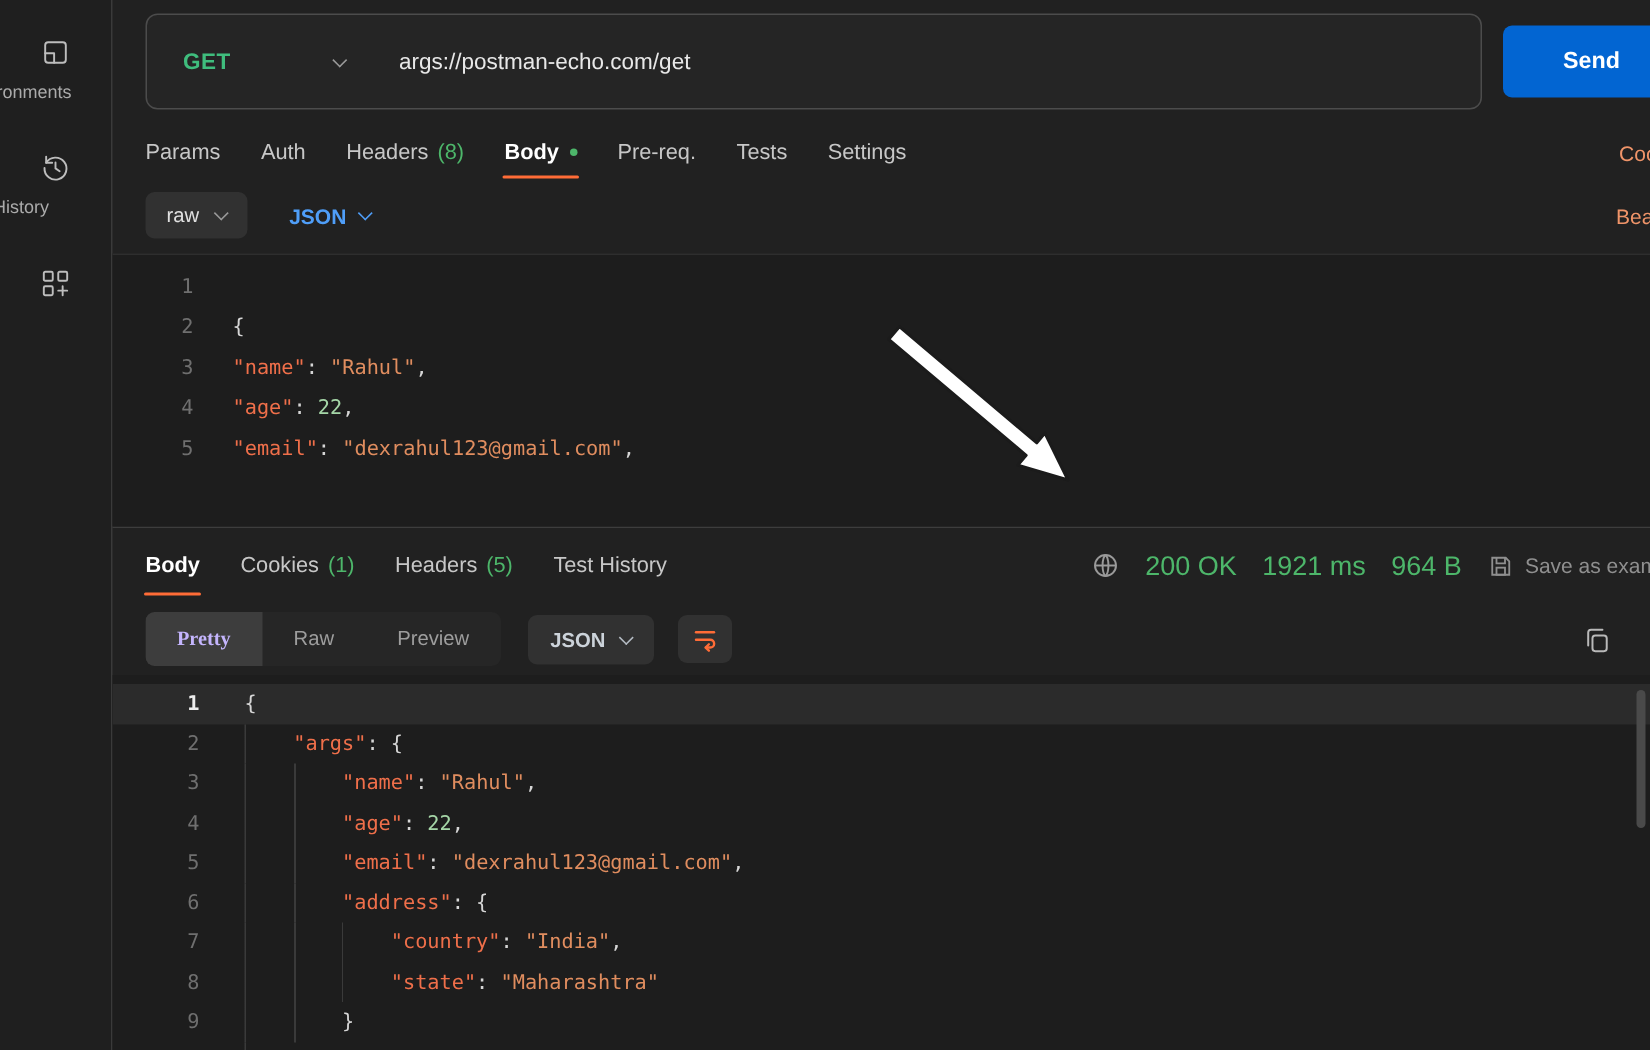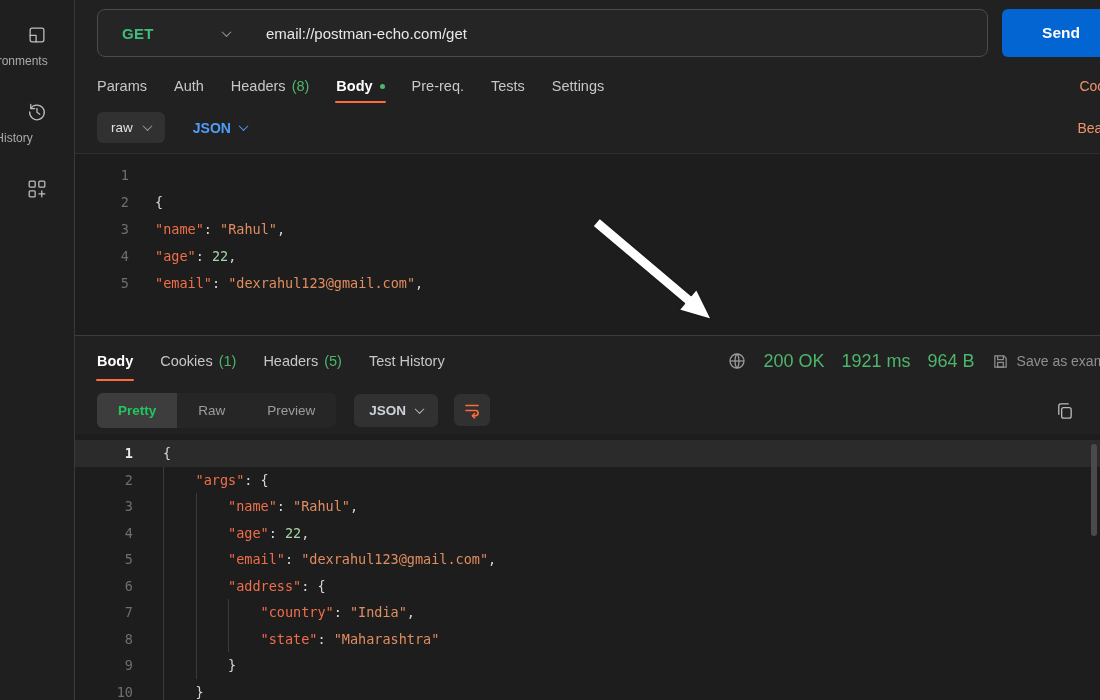--- a/index.html
+++ b/index.html
@@ -21,21 +21,21 @@
   .sb-item:nth-child(1) .sb-lbl{transform:translateX(-26px);}
   .sb-item:nth-child(2) .sb-lbl{transform:translateX(-23px);}
   .sb-item:nth-child(3) .sb-lbl{transform:translateX(-21px);}
   .sb-item:nth-child(4){margin-top:42px;}
 
   
   .main{flex:1;display:flex;flex-direction:column;min-width:0;}
 
   
   .req-bar{display:flex;align-items:center;padding:9px 0 7px 22px;gap:14px;}
-  .method-url{flex:1;display:flex;align-items:center;height:48px;border:1px solid #4c4c4c;border-radius:8px;background:#252525;min-width:0;}
+  .method-url{flex:1;display:flex;align-items:center;height:64px;border:1px solid #4c4c4c;border-radius:8px;background:#252525;min-width:0;}
   .method-select{display:flex;align-items:center;justify-content:space-between;width:152px;padding:0 20px 0 24px;height:100%;cursor:pointer;flex:0 0 auto;}
   .method{color:var(--method-green);font-weight:700;font-size:15px;letter-spacing:.3px;}
   .chev{display:inline-block;width:7px;height:7px;border-right:1.6px solid #9a9a9a;border-bottom:1.6px solid #9a9a9a;transform:rotate(45deg) translate(-1px,-1px);}
   .chev.blue{border-color:var(--link-blue);}
   .chev.lite{border-color:#b5bcc4;}
   .url-input{flex:1;font-size:15px;color:#e8e8e8;padding-left:16px;white-space:nowrap;overflow:hidden;}
   .send-btn{flex:0 0 auto;width:118px;height:48px;margin-right:-20px;background:var(--send-blue);color:#fff;
             font-family:inherit;font-weight:700;font-size:15.5px;border:none;border-radius:6px;cursor:pointer;}
 
   
@@ -69,21 +69,21 @@
   .resp-section{border-top:1px solid #3d3d3d;flex:1;display:flex;flex-direction:column;min-height:0;}
   .resp-tabs{height:50px;}
   .resp-meta{margin-left:auto;display:flex;align-items:center;gap:17px;margin-right:-24px;}
   .meta-item{color:var(--green);font-size:18px;white-space:nowrap;}
   .icon-btn{display:flex;align-items:center;cursor:pointer;background:none;border:none;padding:0;}
   .save-ex{display:flex;align-items:center;gap:8px;color:#8f8f8f;font-size:14px;cursor:pointer;white-space:nowrap;}
 
   .resp-toolbar{display:flex;align-items:center;gap:14px;padding-left:22px;height:48px;}
   .view-tabs{display:flex;background:#262626;border-radius:6px;overflow:hidden;}
   .vtab{padding:10px 21px;font-size:13.5px;color:#9d9d9d;cursor:pointer;white-space:nowrap;}
-  .vtab.active{background:#3d3d3d;color:#22c55e;font-weight:700;}
+  .vtab.active{background:#3d3d3d;color:#c4b5fd;font-weight:700;font-family:Liberation Serif, serif;}
   .json-pill{display:flex;align-items:center;gap:10px;background:#313131;border-radius:6px;padding:9px 15px;
              color:#ccd3da;font-size:13.5px;font-weight:700;cursor:pointer;margin-left:4px;}
   .wrap-btn{background:#313131;border-radius:6px;padding:7px 9px;margin-left:2px;}
   .copy-btn{margin-left:auto;margin-right:26px;}
 
   .resp-editor{flex:1;padding-top:6px;overflow:hidden;}
   .resp-editor .line{height:26.5px;line-height:26.5px;}
   .resp-editor .ln{flex:0 0 58px;width:58px;}
   .resp-editor .code{padding-left:30px;}
   .resp-editor .line.active{background:#2b2b2b;}
@@ -125,21 +125,21 @@
   </aside>
 
   <main class="main">
 
     <div class="req-bar">
       <div class="method-url">
         <div class="method-select">
           <span class="method">GET</span>
           <span class="chev"></span>
         </div>
-        <div class="url-input">email://postman-echo.com/get</div>
+        <div class="url-input">args://postman-echo.com/get</div>
       </div>
       <button class="send-btn">Send</button>
     </div>
 
     <div class="tabrow">
       <div class="tabs">
           <div class="tab">
           <span class="tab-lbl">Params</span>
 
         </div>

